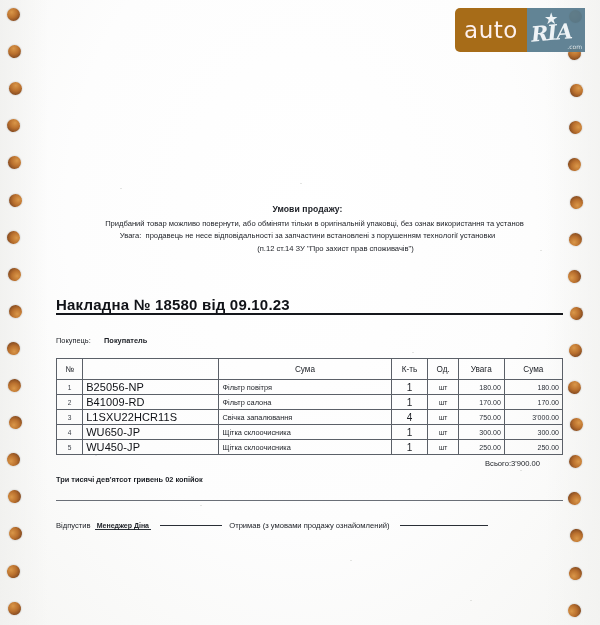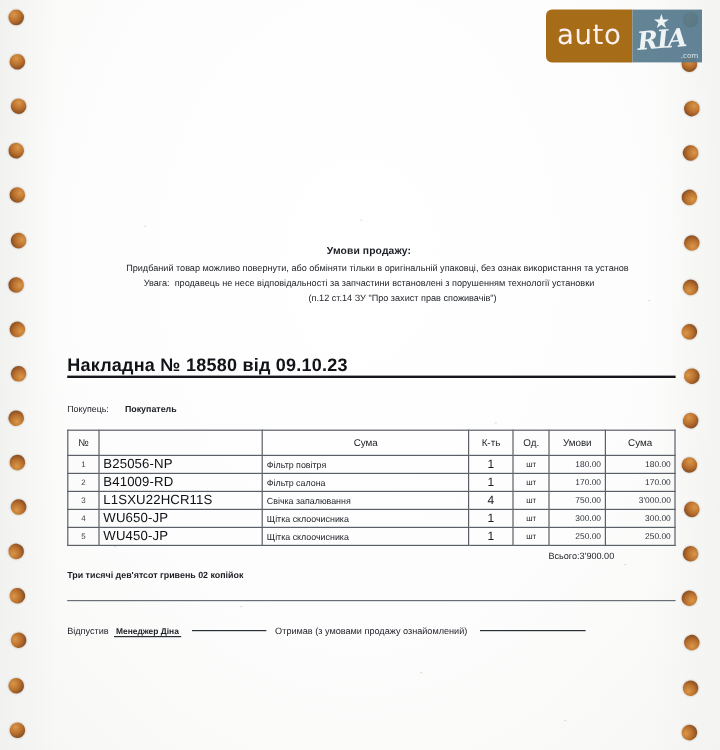--- a/index.html
+++ b/index.html
@@ -192,24 +192,24 @@
   td.c-no   { font-size: 6.6px; color: #3a3f47; }
   td.c-code { font-size: 11px; font-weight: bold; letter-spacing: .1px; color: #0f1116; }
   td.c-name { font-size: 7.4px; }
   td.c-qty  { font-size: 10px; font-weight: bold; }
   td.c-unit { font-size: 6.6px; }
   td.c-price, td.c-sum { font-size: 7px; color: #2b3038; }
 
   
   .grand {
     position: absolute;
-    top: 459px; left: 457px;
+    top: 459px; left: 444px;
     width: 137px;
     font-size: 7.6px;
-    display: flex; justify-content: flex-start;
+    display: flex; justify-content: center;
     color: #1b1e24;
   }
   .grand .g-lbl { }
   .grand .g-val { }
 
   .tot-lines {
     position: absolute;
     left: 56px; top: 474px;
     font-size: 7.4px;
     line-height: 11.5px;
@@ -332,21 +332,21 @@
   </div>
 
   <table class="inv">
     <thead>
       <tr>
         <th class="c-no">№</th>
         <th class="c-code"></th>
         <th class="c-name">Сума</th>
         <th class="c-qty">К-ть</th>
         <th class="c-unit">Од.</th>
-        <th class="c-price">Умови</th>
+        <th class="c-price">Увага</th>
         <th class="c-sum">Сума</th>
       </tr>
     </thead>
     <tbody id="rows-body">
         <tr>
           <td class="c-no">1</td>
           <td class="c-code">B25056-NP</td>
           <td class="c-name">Фільтр повітря</td>
           <td class="c-qty">1</td>
           <td class="c-unit">шт</td>

